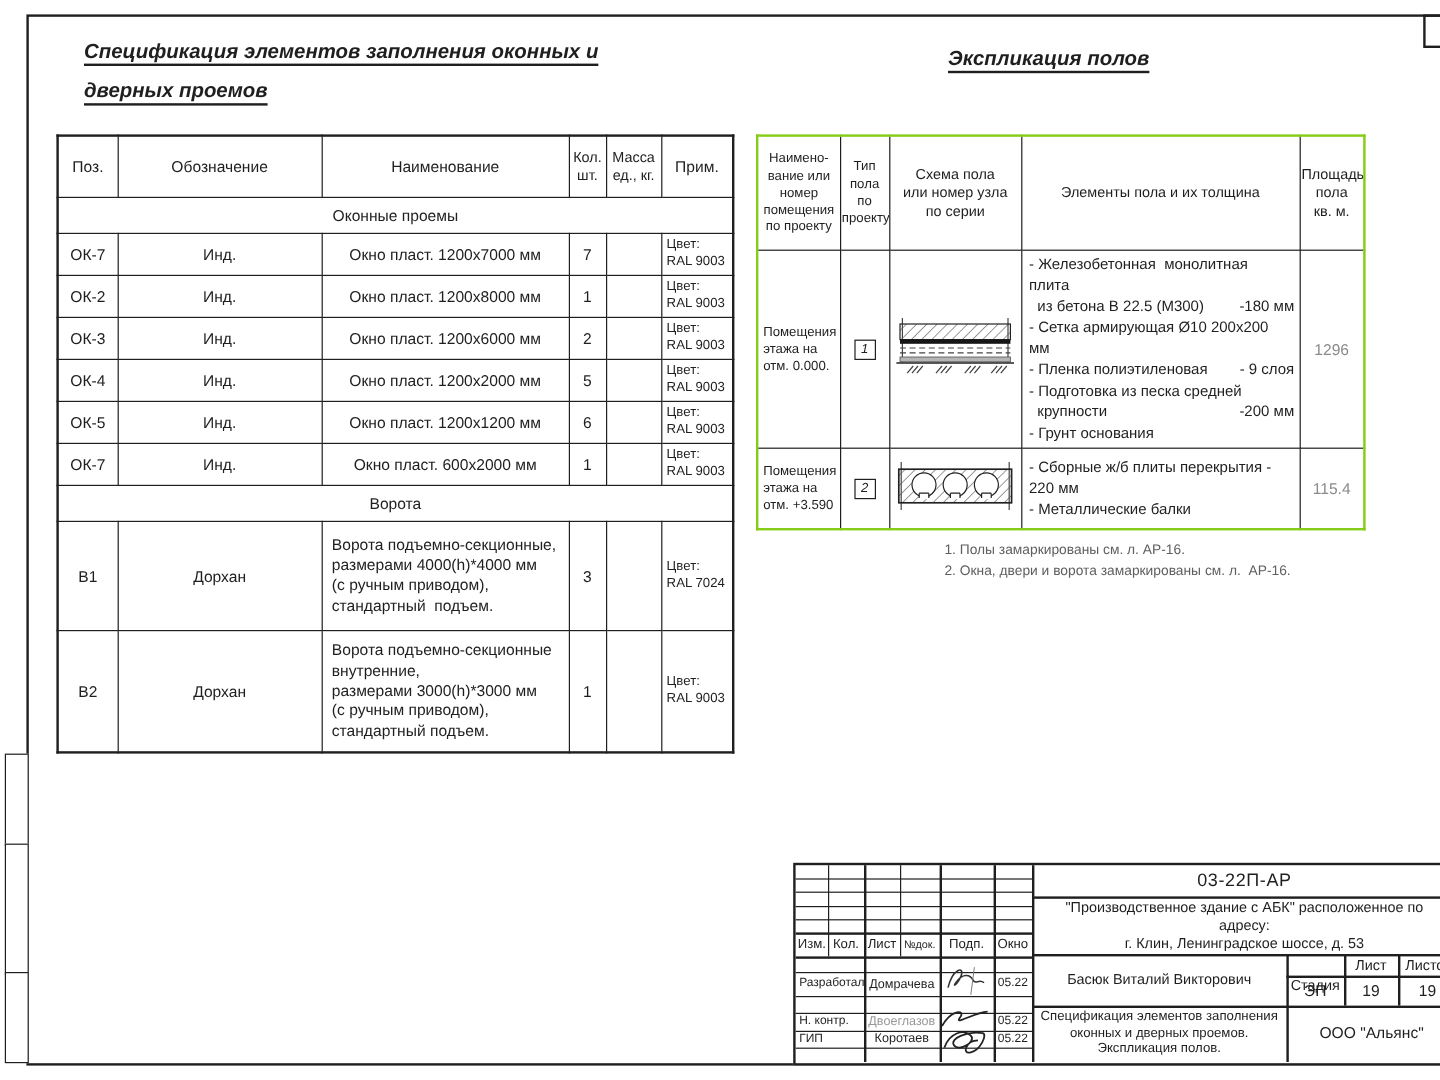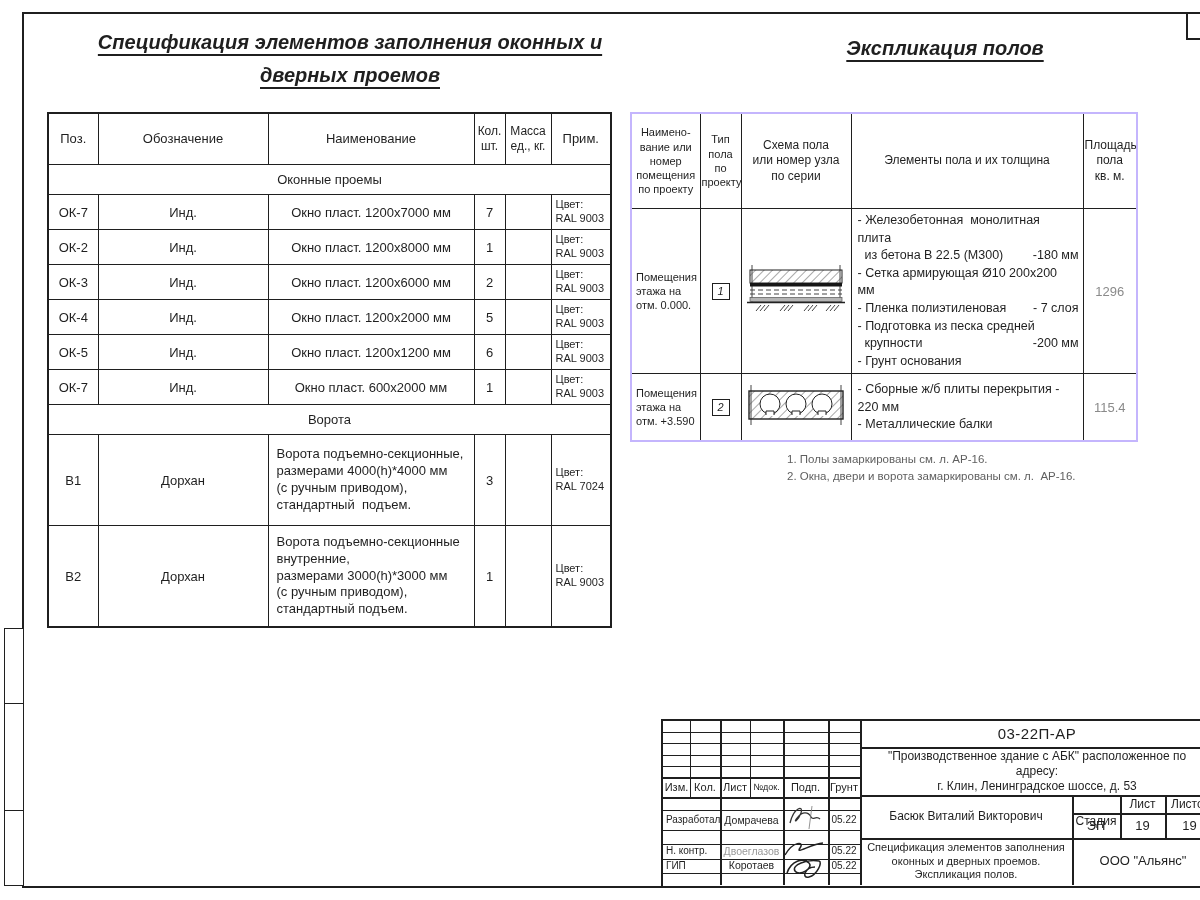--- a/index.html
+++ b/index.html
@@ -6,39 +6,39 @@
   .sheet{position:relative;width:1200px;height:900px;background:#ffffff;overflow:hidden;
          font-family:"Liberation Sans", sans-serif;color:#1f1f1f;}
   
   .frame{position:absolute;left:22px;top:12px;width:1192px;height:872px;border:2px solid #1f1f1f;}
   .corner-box{position:absolute;left:1186px;top:12px;width:30px;height:24px;border:2px solid #1f1f1f;}
   .margin-box{position:absolute;left:4px;width:18px;border:1.5px solid #1f1f1f;background:#fff;}
   .mb1{top:628px;height:75px;}
   .mb2{top:703px;height:107px;}
   .mb3{top:810px;height:74px;}
   
-  .title{position:absolute;text-align:center;font-style:italic;font-weight:bold;font-size:20px;line-height:33px;}
+  .title{position:absolute;text-align:left;font-style:italic;font-weight:bold;font-size:17px;line-height:33px;}
   .title-left{left:70px;top:26px;width:560px;}
   .title-right{left:790px;top:32px;width:310px;}
   .title .u{text-decoration:underline;text-underline-offset:5px;text-decoration-thickness:1.5px;}
   
   table{border-collapse:collapse;table-layout:fixed;position:absolute;background:#fff;}
   td{border:1px solid #1f1f1f;overflow:hidden;vertical-align:middle;}
   .spec{left:47px;top:112px;width:563px;border:2px solid #1f1f1f;}
   .spec td{font-size:13px;text-align:center;}
   .spec tr.h-head td{height:48px;}
   .spec tr.h-sec td{height:27px;}
   .spec tr.h-row td{height:30px;}
   .spec tr.h-g1 td{height:84px;}
   .spec tr.h-g2 td{height:94px;}
   .pre{white-space:pre-line;}
   .spec .c-note{font-size:11px;text-align:left;padding:2px 4px;line-height:1.25;margin-top:20px;}
   .spec .name-left{text-align:left;padding:3px 8px;line-height:1.3;}
   .hdr{line-height:1.25;}
-  .floor{left:630px;top:112px;width:506px;border:2px solid #c4b5fd;}
+  .floor{left:630px;top:112px;width:506px;border:2px solid #84cc16;}
   .floor td{border:1.5px solid #1f1f1f;font-size:12px;text-align:center;}
   .floor tr.f-head td{height:92px;line-height:1.3;}
   .floor tr.f-r1 td{height:131px;}
   .floor tr.f-r2 td{height:60px;}
   .floor .c-room{font-size:11px;text-align:left;padding:2px 4px;line-height:1.3;}
   .floor .c-area{color:#8a8a8a;font-size:13px;}
   .floor .c-elems{padding:3px 4px 3px 6px;}
   .type-box{display:inline-block;min-width:12px;padding:0 2px;height:15px;border:1px solid #1f1f1f;
             font-size:11px;font-style:italic;line-height:15px;text-align:center;background:#fff;}
   .el-line{display:flex;font-size:12.5px;line-height:17.6px;text-align:left;}
@@ -256,21 +256,21 @@
         <div class="el-line">
               <span>&nbsp;&nbsp;из бетона В 22.5 (М300)</span>
               <span class="el-r">-180 мм</span>
             </div>
         <div class="el-line">
               <span>- Сетка армирующая Ø10 200х200 мм</span>
               <span class="el-r"></span>
             </div>
         <div class="el-line">
               <span>- Пленка полиэтиленовая</span>
-              <span class="el-r">- 7 слоя</span>
+              <span class="el-r">- 9 слоя</span>
             </div>
         <div class="el-line">
               <span>- Подготовка из песка средней</span>
               <span class="el-r"></span>
             </div>
         <div class="el-line">
               <span>&nbsp;&nbsp;крупности</span>
               <span class="el-r">-200 мм</span>
             </div>
         <div class="el-line">
@@ -355,21 +355,21 @@
     <div class="hl" style="left:197px;top:26px;width:354px;height:2px"></div>
     <div class="hl" style="left:197px;top:74px;width:354px;height:2px"></div>
     <div class="hl" style="left:409px;top:92px;width:142px;height:1.5px"></div>
     <div class="hl" style="left:197px;top:117px;width:354px;height:2px"></div>
 
     <div class="txt colhdr" style="left:0;top:57px;width:27px;height:19px">Изм.</div>
     <div class="txt colhdr" style="left:27px;top:57px;width:30px;height:19px">Кол.</div>
     <div class="txt colhdr" style="left:57px;top:57px;width:30px;height:19px">Лист</div>
     <div class="txt colhdr-sm" style="left:87px;top:57px;width:33px;height:19px">№док.</div>
     <div class="txt colhdr" style="left:120px;top:57px;width:45px;height:19px">Подп.</div>
-    <div class="txt colhdr" style="left:165px;top:57px;width:32px;height:19px">Грунт</div>
+    <div class="txt colhdr" style="left:165px;top:57px;width:32px;height:19px">Окно</div>
 
     <div class="txt role-label left-al" style="left:3px;top:90px;width:54px;height:19px">Разработал</div>
     <div class="txt role-name" style="left:57px;top:90px;width:63px;height:19px">Домрачева</div>
     <div class="txt role-date" style="left:165px;top:90px;width:32px;height:19px">05.22</div>
     <div class="txt role-label left-al" style="left:3px;top:123px;width:54px;height:15px">Н. контр.</div>
     <div class="txt role-name muted" style="left:57px;top:123px;width:63px;height:15px">Двоеглазов</div>
     <div class="txt role-date" style="left:165px;top:123px;width:32px;height:15px">05.22</div>
     <div class="txt role-label left-al" style="left:3px;top:138px;width:54px;height:14px">ГИП</div>
     <div class="txt role-name" style="left:57px;top:138px;width:63px;height:14px">Коротаев</div>
     <div class="txt role-date" style="left:165px;top:138px;width:32px;height:14px">05.22</div>

